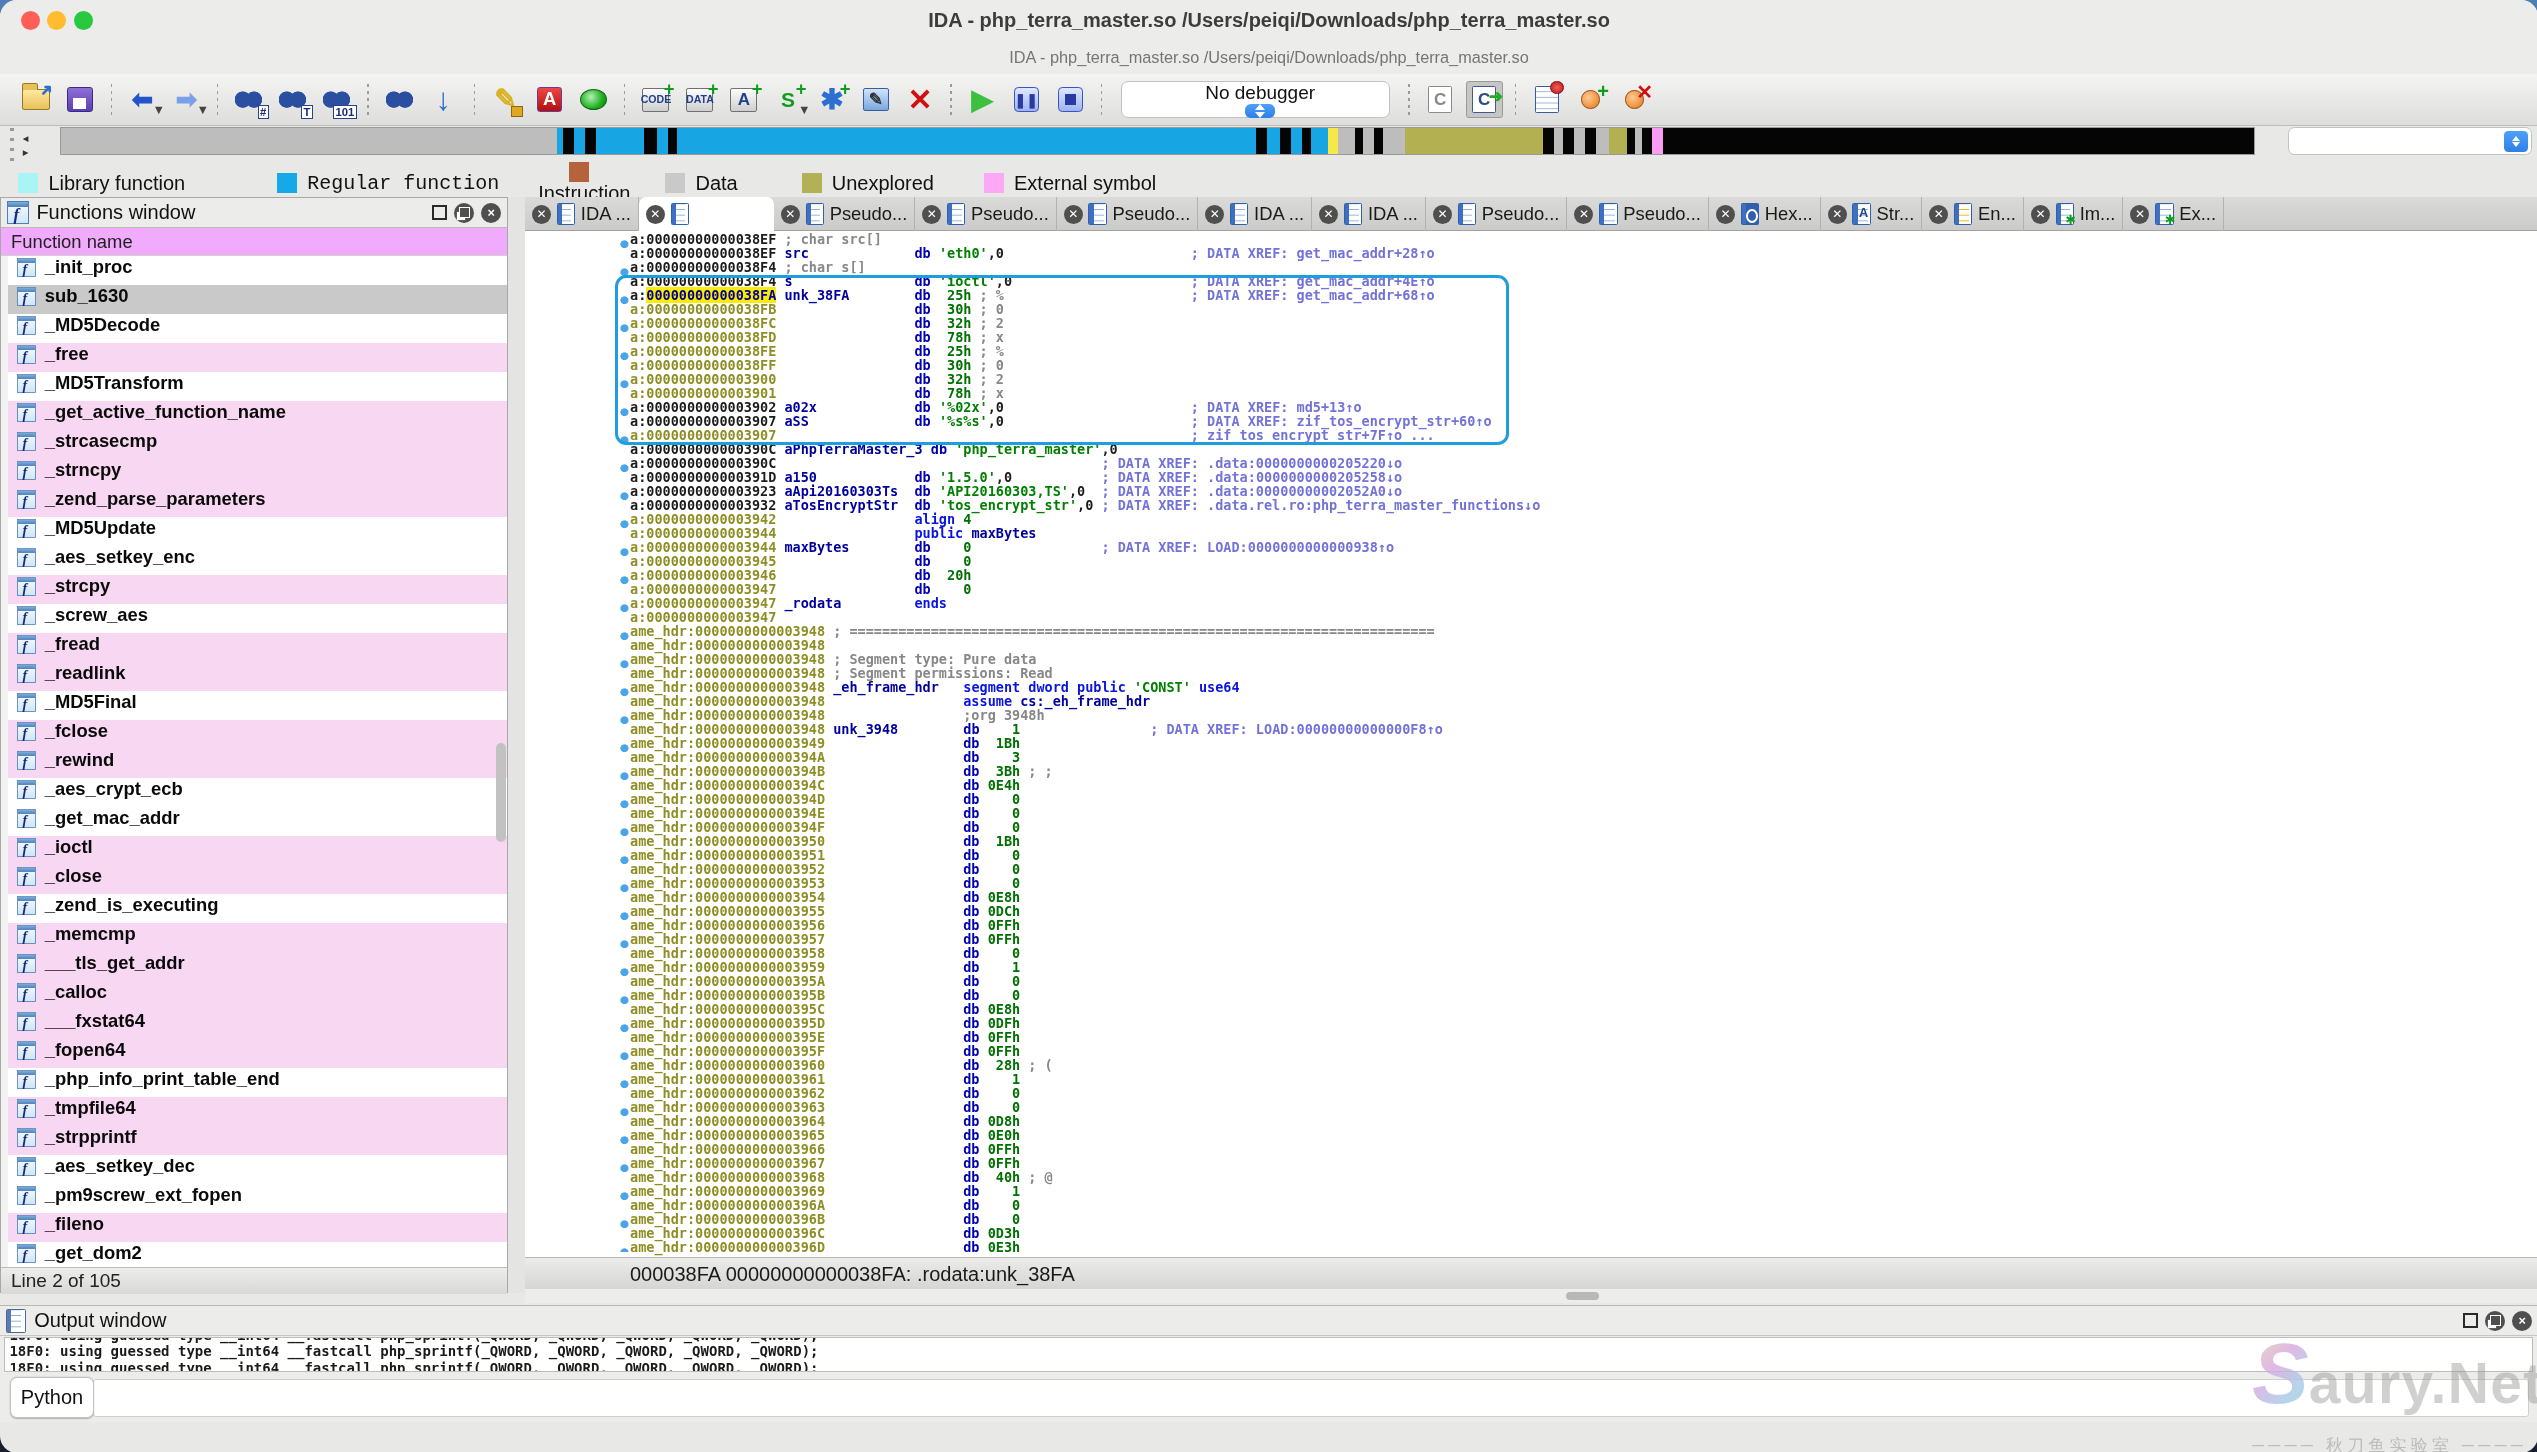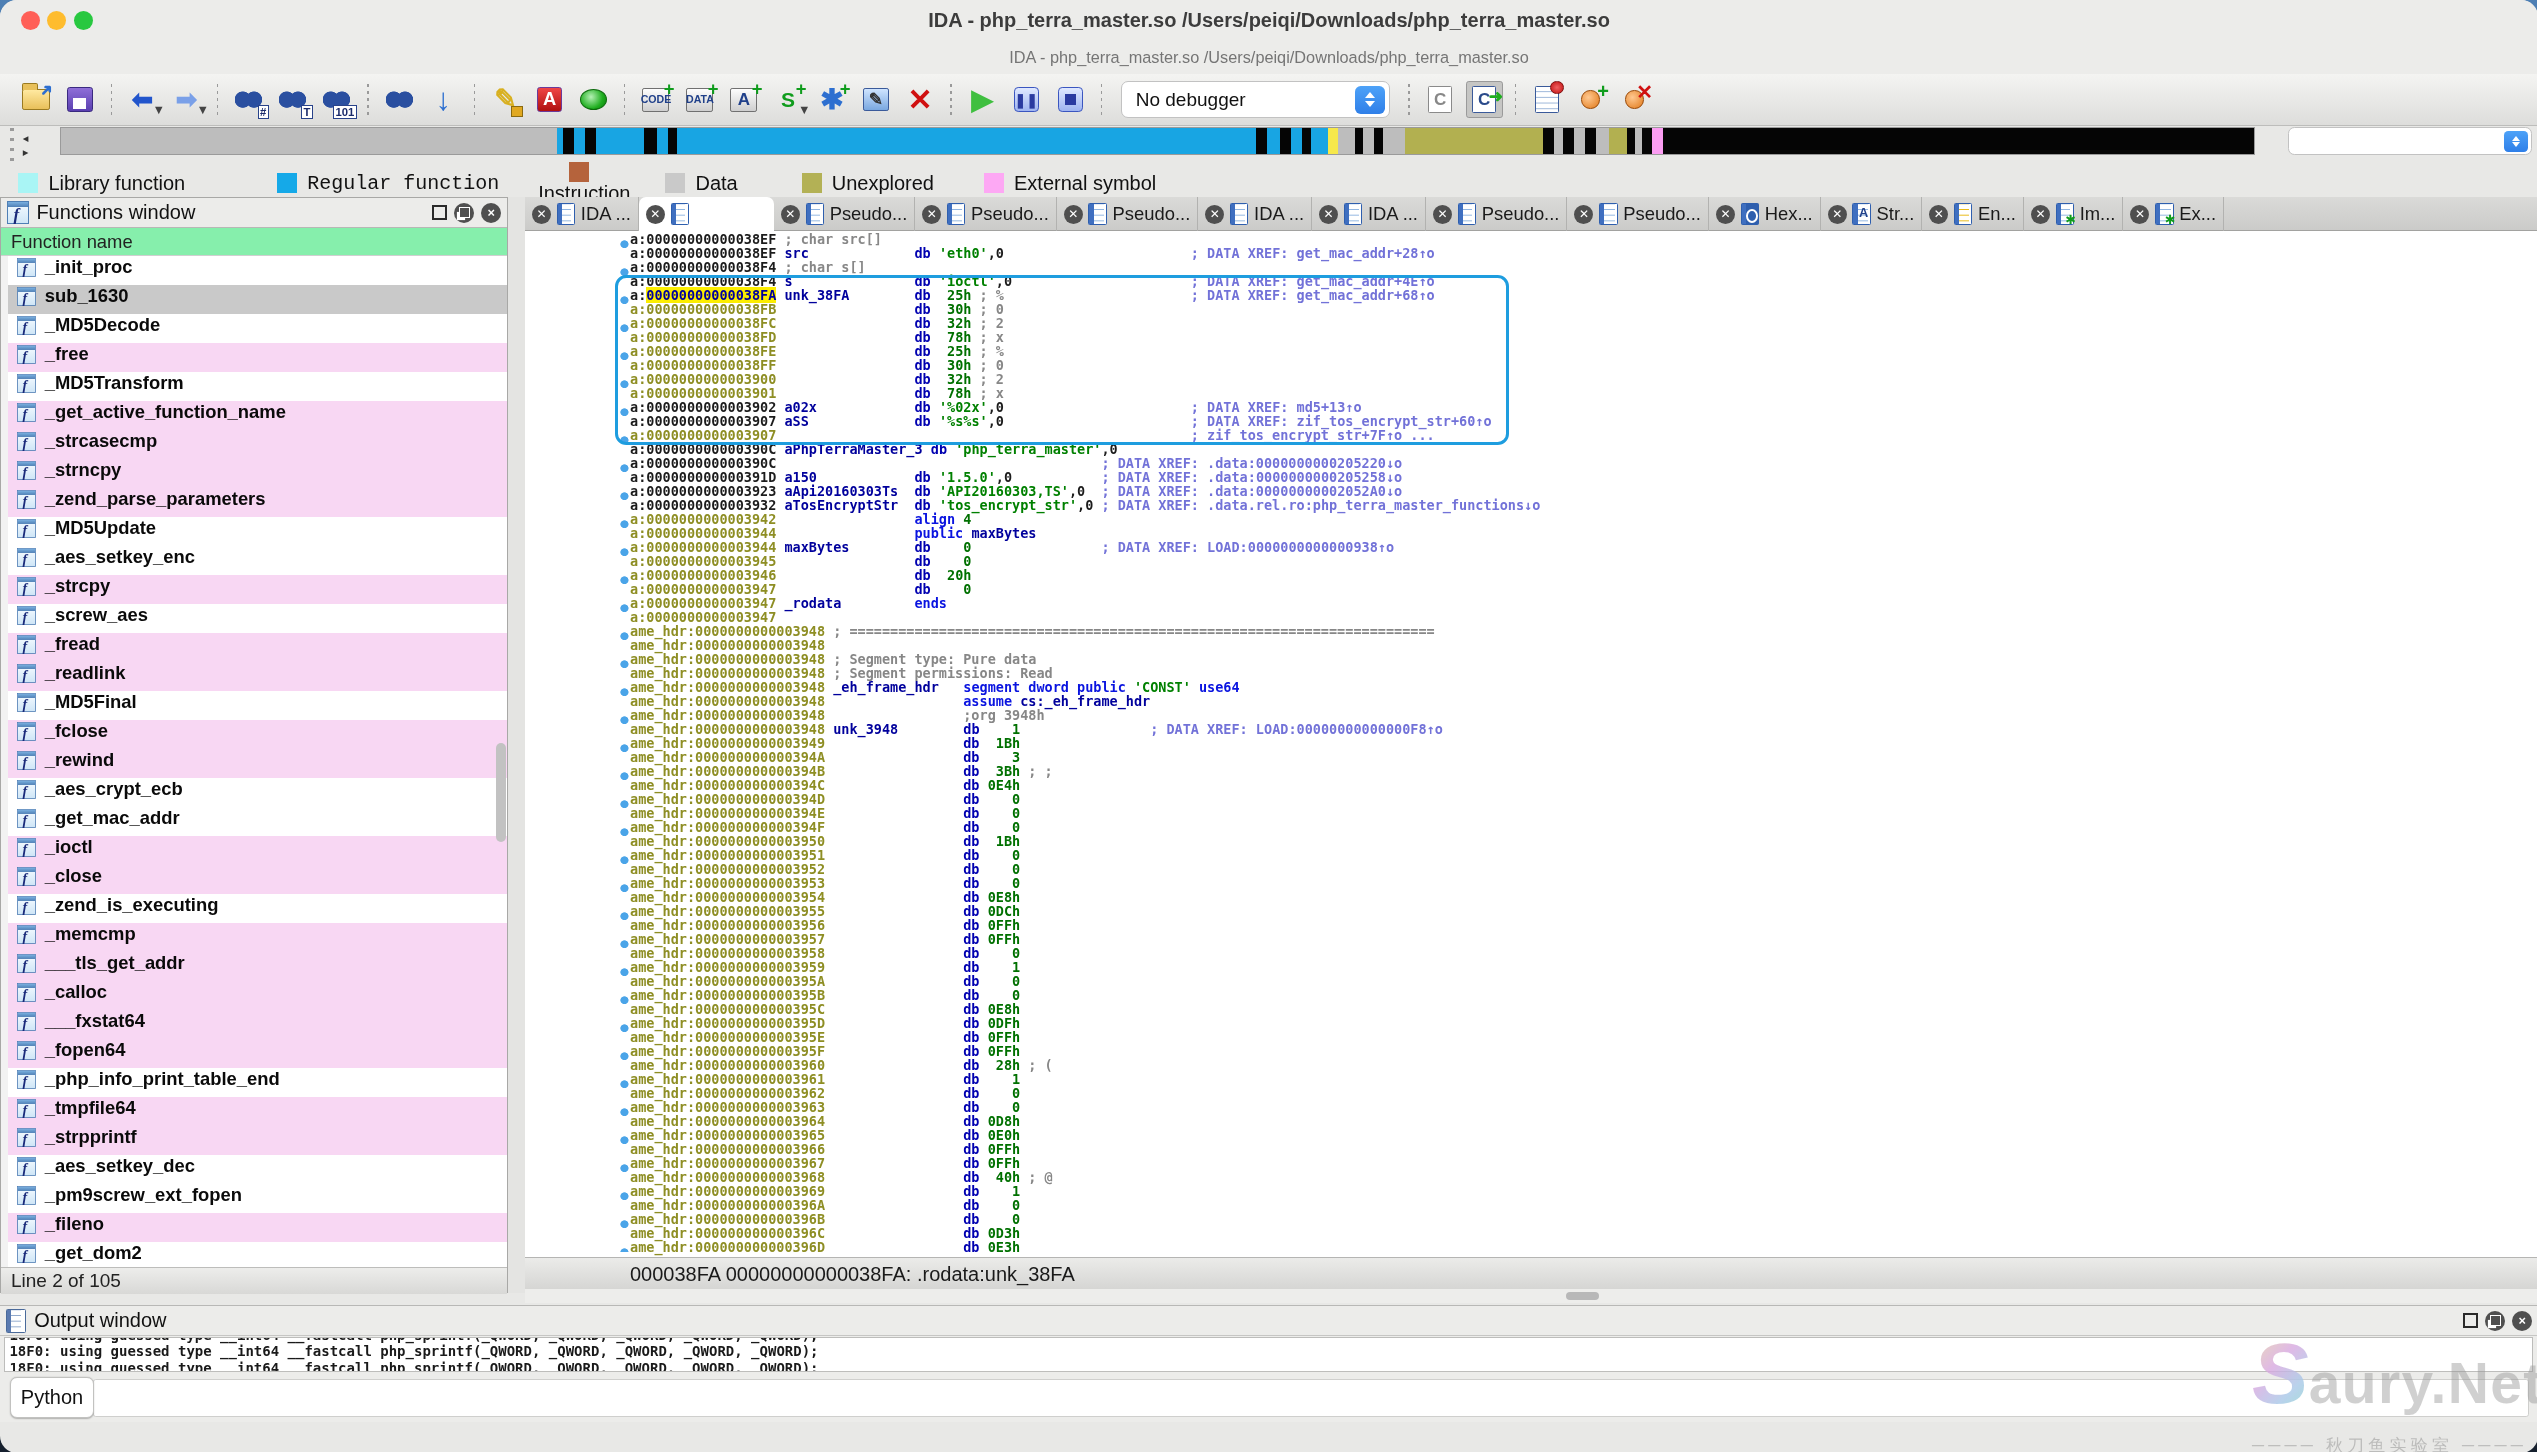--- a/index.html
+++ b/index.html
@@ -47,21 +47,21 @@
   .i-stop .g::before{ content:""; width:11.3px; height:11.3px; background:#2a3aa0;}
   .i-cfile .g,.i-pseudo .g{ width:24px; height:27px; background:#fff; border:1.4px solid #8a8a8a; border-radius:1.4px; color:#888; font-size:17px; display:flex; align-items:center; justify-content:center;}
   .i-pseudo { background:#c6c6c4; border:0.7px solid #9a9a9a; border-radius:2.8px;}
   .i-pseudo .g{ border-color:#3a5a9a; color:#2a4a8a;}
   .i-pseudo::after{ content:"➜"; position:absolute; right:-1.4px; top:4.2px; color:#1fae1f; font-size:17px;}
   .i-clip .g{ width:24px; height:27px; background:#fff; border:1.4px solid #3a5a9a; border-radius:1.4px; background-image:linear-gradient(#9ab4d8 1.4px,transparent 1.4px); background-size:100% 5.7px; background-position:0 4.2px;}
   .i-clip::after{ content:""; position:absolute; right:1.4px; top:0; width:11.3px; height:11.3px; border-radius:50%; background:radial-gradient(#f06060,#c01010); border:0.7px solid #801010;}
   .i-bp .g{ width:18.4px; height:18.4px; border-radius:50%; background:radial-gradient(circle at 6.4px 6.4px,#ffc890,#e07818); border:1.4px solid #9a4a08;}
   .i-bp .ov{ position:absolute; right:0; top:-1.4px; font-size:20px; }
   .i-bp.add .ov{ color:#0f9c1c; } .i-bp.del .ov{ color:#d01010; }
-  #debug-combo { width:269px; height:37px; margin:0 10px; background:#fff; border:0.7px solid #c2c2c2; border-radius:7px; display:flex; align-items:center; justify-content:space-between; padding:0 4.2px 0 14px; font-size:19px; color:#111; }
+  #debug-combo { width:269px; height:37px; margin:0 10px; background:#fff; border:0.7px solid #c2c2c2; border-radius:7px; display:flex; align-items:center; justify-content:space-between; padding:0 4.2px 0 14px; font-size:19px; color:#111;flex-direction:column; }
   #debug-combo .stepper{ width:30px; height:28px; border-radius:5.7px; background:linear-gradient(#4da2f8,#2f7fe8); display:flex; flex-direction:column; align-items:center; justify-content:center; gap:2.1px;}
   #debug-combo .stepper i{ width:0; height:0; border-left:5px solid transparent; border-right:5px solid transparent; }
   #debug-combo .stepper i.up{ border-bottom:6.4px solid #fff; } #debug-combo .stepper i.dn{ border-top:6.4px solid #fff; }
 
   
   #navrow { position:absolute; left:0; top:127px; width:100%; height:42px; }
   #nav-handle { position:absolute; left:10px; top:1.4px; width:4.2px; height:38px; background-image:repeating-linear-gradient(#9a9a9a 0 3.5px, transparent 3.5px 10px); }
   #nav-arrs { position:absolute; left:22.7px; top:4.2px; font-size:11.3px; color:#333; line-height:14px;}
   #navband { position:absolute; left:60px; top:0; width:2195px; height:28px; display:flex; overflow:hidden; border:0.7px solid #9a9a9a; }
   #navband div { height:100%; }
@@ -92,21 +92,21 @@
   
   #funcpanel { position:absolute; left:0; top:197px; width:508px; height:1096px; background:#fff; border:0.7px solid #a8a8a6; }
   #func-title { position:absolute; left:0; top:0; width:100%; height:30px; background:#ececea; border-bottom:0.7px solid #b8b8b6; display:flex; align-items:center; padding:0 5.7px; }
   #func-title .name { font-size:20px; color:#111; margin-left:7px; flex:1; }
   .ficon { width:22.7px; height:22.7px; border:1.4px solid #4f7fb5; background:linear-gradient(#f6fbff,#cfe6f7); position:relative; flex:0 0 auto;}
   .ficon::before { content:""; position:absolute; left:0; top:0; width:100%; height:5px; background:linear-gradient(#7ab0e0,#4f7fb5); }
   .ficon::after { content:"f"; position:absolute; left:5.7px; top:2.8px; font-family:"Liberation Serif",serif; font-style:italic; font-weight:bold; font-size:17px; color:#1a2a7a; }
   .wbtn { width:20px; height:20px; border-radius:50%; background:#4f4f4f; color:#fff; font-size:12.7px; font-weight:bold; display:flex; align-items:center; justify-content:center; margin-left:7px; flex:0 0 auto;}
   .wbtn.float::before{ content:""; width:8.5px; height:8.5px; border:1.4px solid #fff; background:#4f4f4f; box-shadow:-3.5px 3.5px 0 -1.4px #fff;}
   .wsq { width:15.6px; height:15.6px; border:2.1px solid #2a2a2a; margin-left:7px; flex:0 0 auto;}
-  #func-colhdr { position:absolute; left:0; top:30px; width:100%; height:28px; background:#86efac; border-bottom:0.7px solid #d0d0d0; font-size:18.4px; color:#222; display:flex; align-items:center; padding-left:10px; }
+  #func-colhdr { position:absolute; left:0; top:30px; width:100%; height:28px; background:#f0abfc; border-bottom:0.7px solid #d0d0d0; font-size:18.4px; color:#222; display:flex; align-items:center; padding-left:10px; }
   #func-list { position:absolute; left:0; top:58px; width:100%; height:1011px; overflow:hidden; }
   .frow { height:29px; display:flex; align-items:flex-start; padding-left:7px; border-left:7px solid #f2f2f2; }
   .frow .ficon{ transform:scale(.82); }
   .frow .fn { font-size:18.4px; font-weight:bold; color:#0a0a0a; margin-left:7px; white-space:nowrap; }
   .frow.p { background:#f8d7f3; } .frow.sel { background:#c9c9c9; }
   #func-vscroll { position:absolute; right:1.4px; top:545px; width:10px; height:99px; border-radius:5px; background:#c2c2c2; }
   #func-status { position:absolute; left:0; top:1069px; width:100%; height:27px; background:linear-gradient(#ededeb,#d8d8d6); border-top:0.7px solid #bdbdbb; font-size:19px; color:#222; display:flex; align-items:center; padding-left:10px; }
 
   
   #disasm { position:absolute; left:525px; top:231px; width:2012px; height:1026px; background:#fff; overflow:hidden; }

